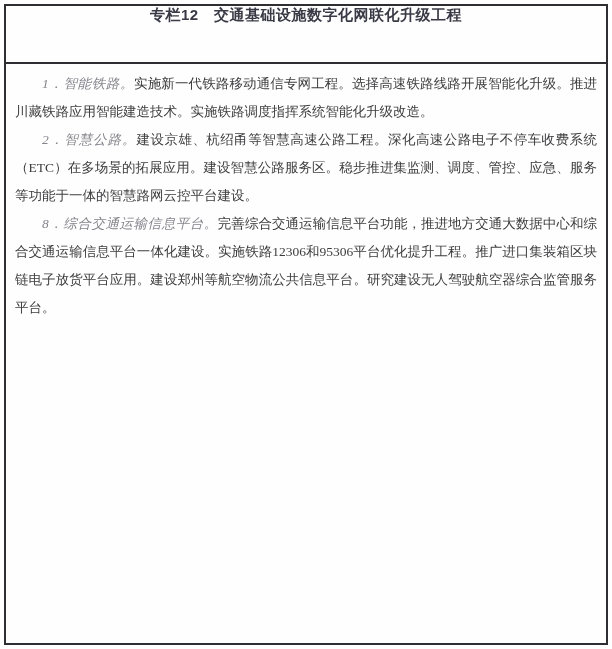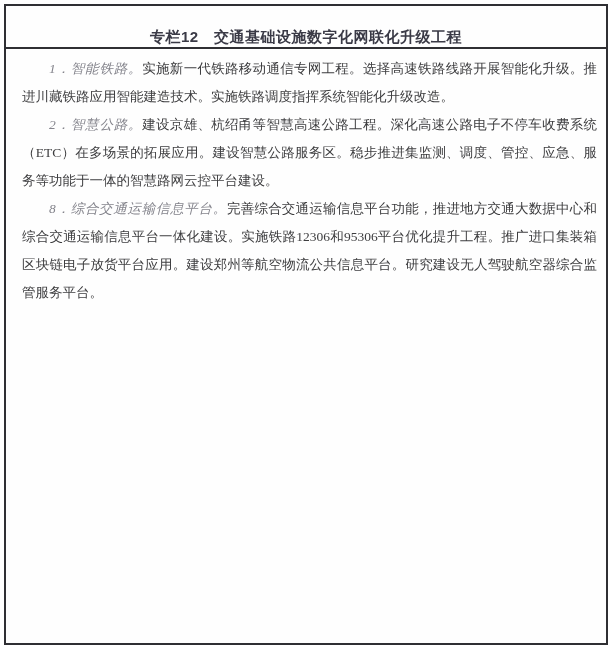--- a/index.html
+++ b/index.html
@@ -21,24 +21,24 @@
     width: 100%;
     height: 100%;
     box-sizing: border-box;
     border: 2px solid #2f2f33;
     background: #fefefe;
     display: flex;
     flex-direction: column;
   }
   .box-header {
     box-sizing: border-box;
-    height: 43px;
+    height: 58px;
     border-bottom: 2px solid #2f2f33;
     display: flex;
-    align-items: flex-end;
+    align-items: flex-start;
     justify-content: center;
     flex: 0 0 auto;
   }
   .box-title {
     font-family: "Liberation Sans", sans-serif;
     font-weight: bold;
     font-size: 15px;
     letter-spacing: 0.5px;
     color: #3a3a46;
     white-space: nowrap;
@@ -46,21 +46,20 @@
   .box-body {
     flex: 1 1 auto;
     box-sizing: border-box;
     padding: 6px 9px 4px 9px;
     font-family: "Liberation Serif", serif;
     font-size: 13.5px;
     line-height: 28px;
     color: #3d3d3f;
     text-align: justify;
     overflow: hidden;
-    margin-left: 7px;
   }
   .box-body p {
     margin: 0;
     padding: 0;
     text-indent: 2em;
   }
   .para-lead {
     font-style: italic;
     color: #84848c;
     letter-spacing: 0.5px;

